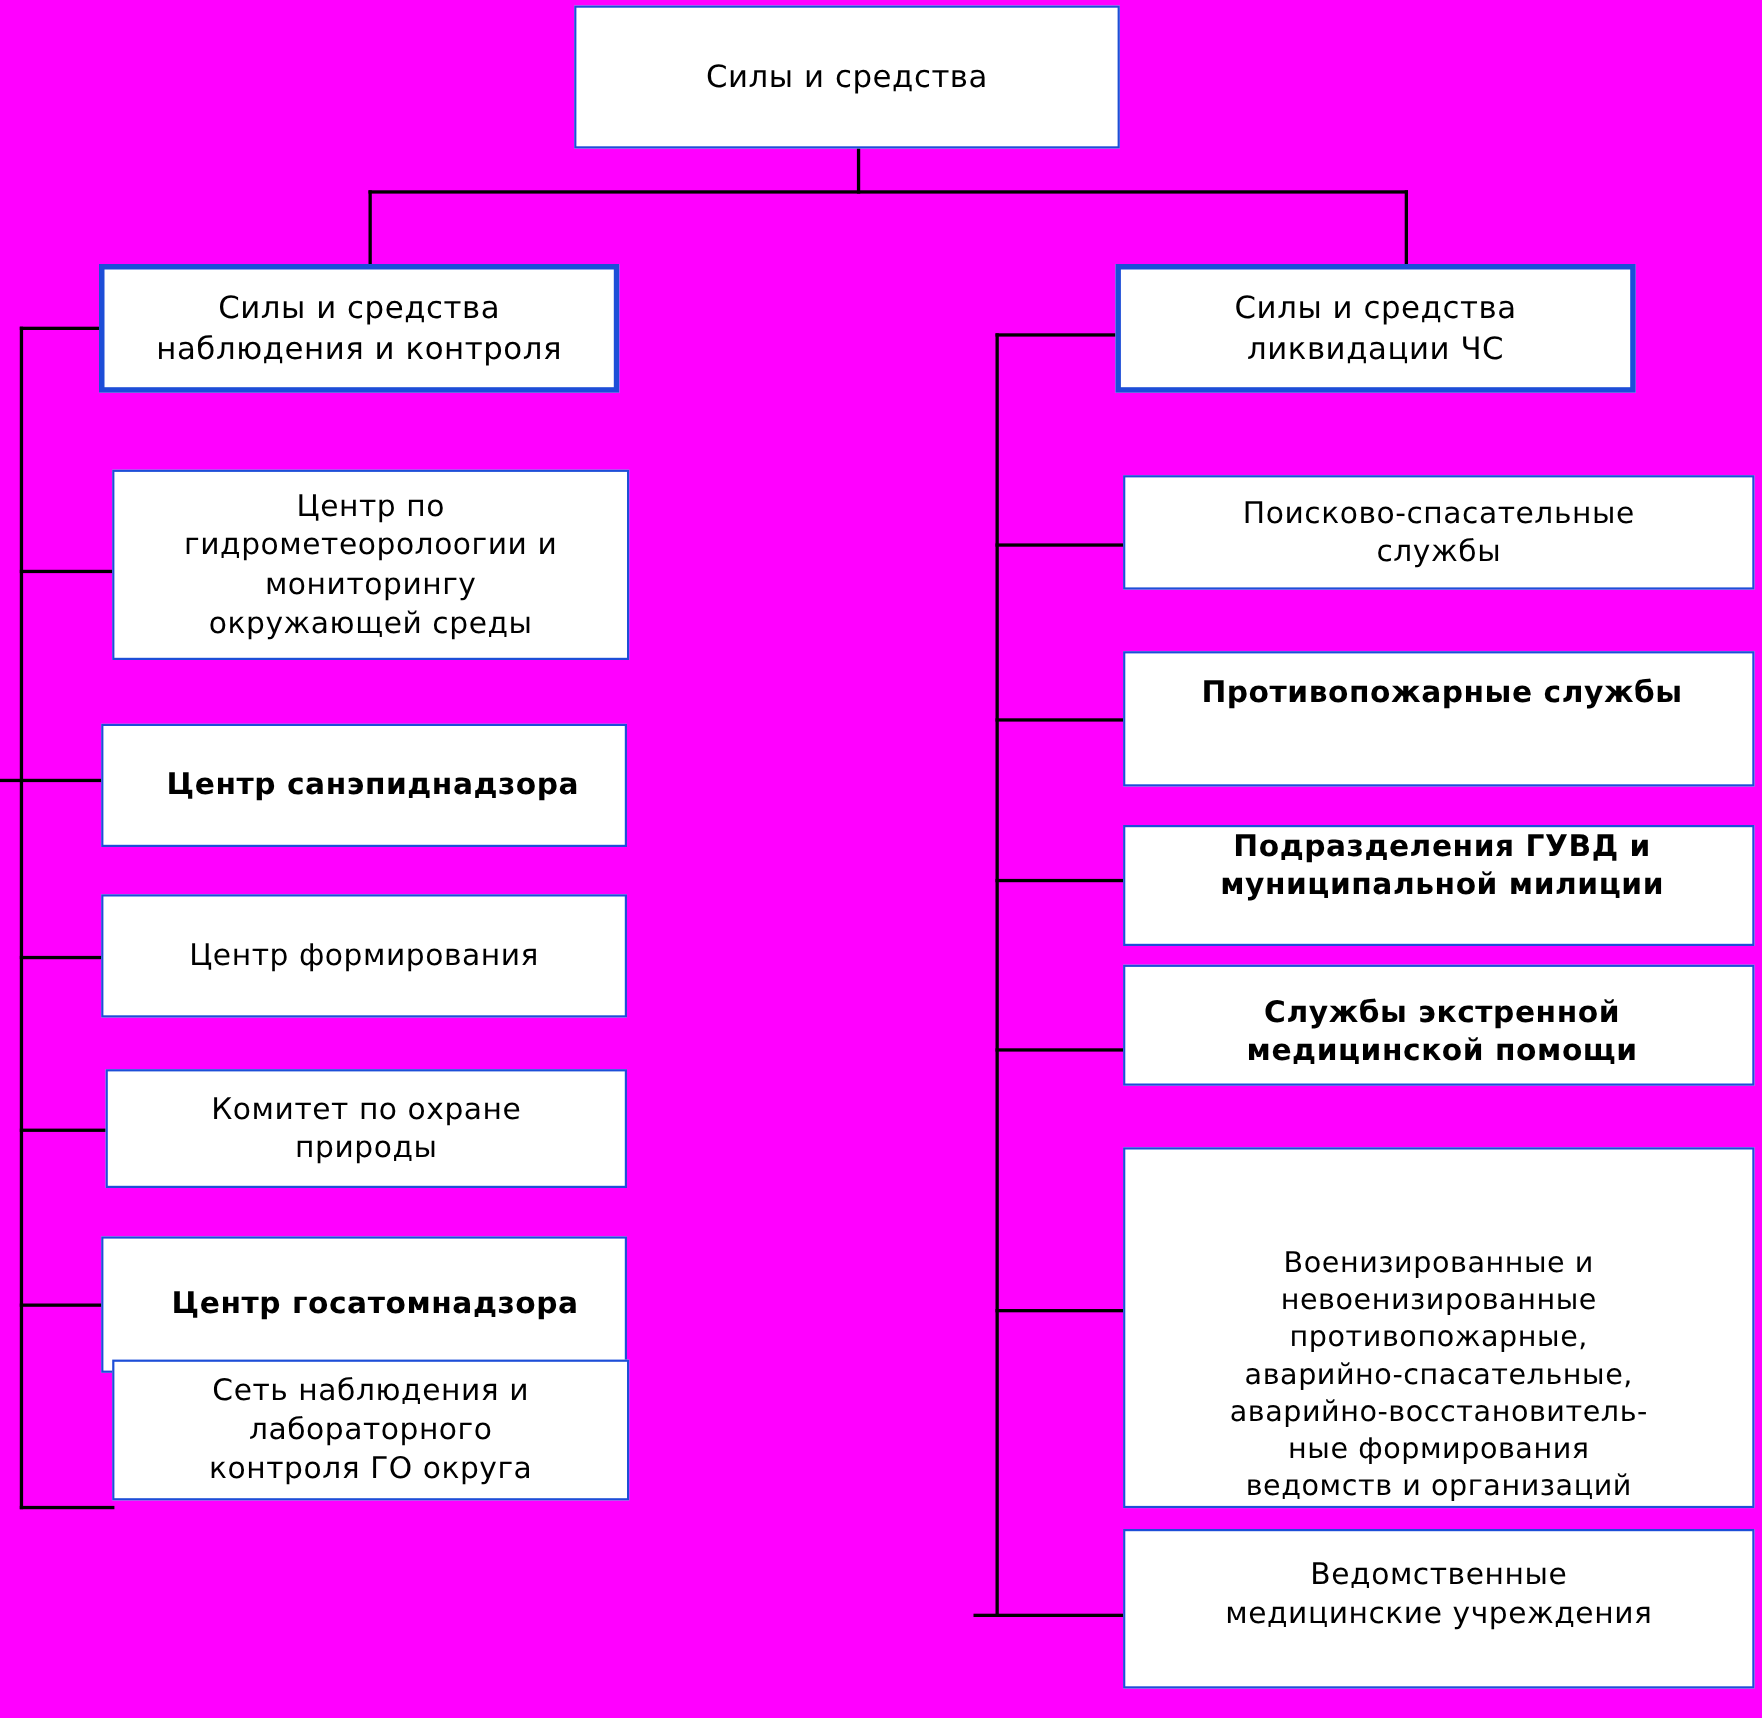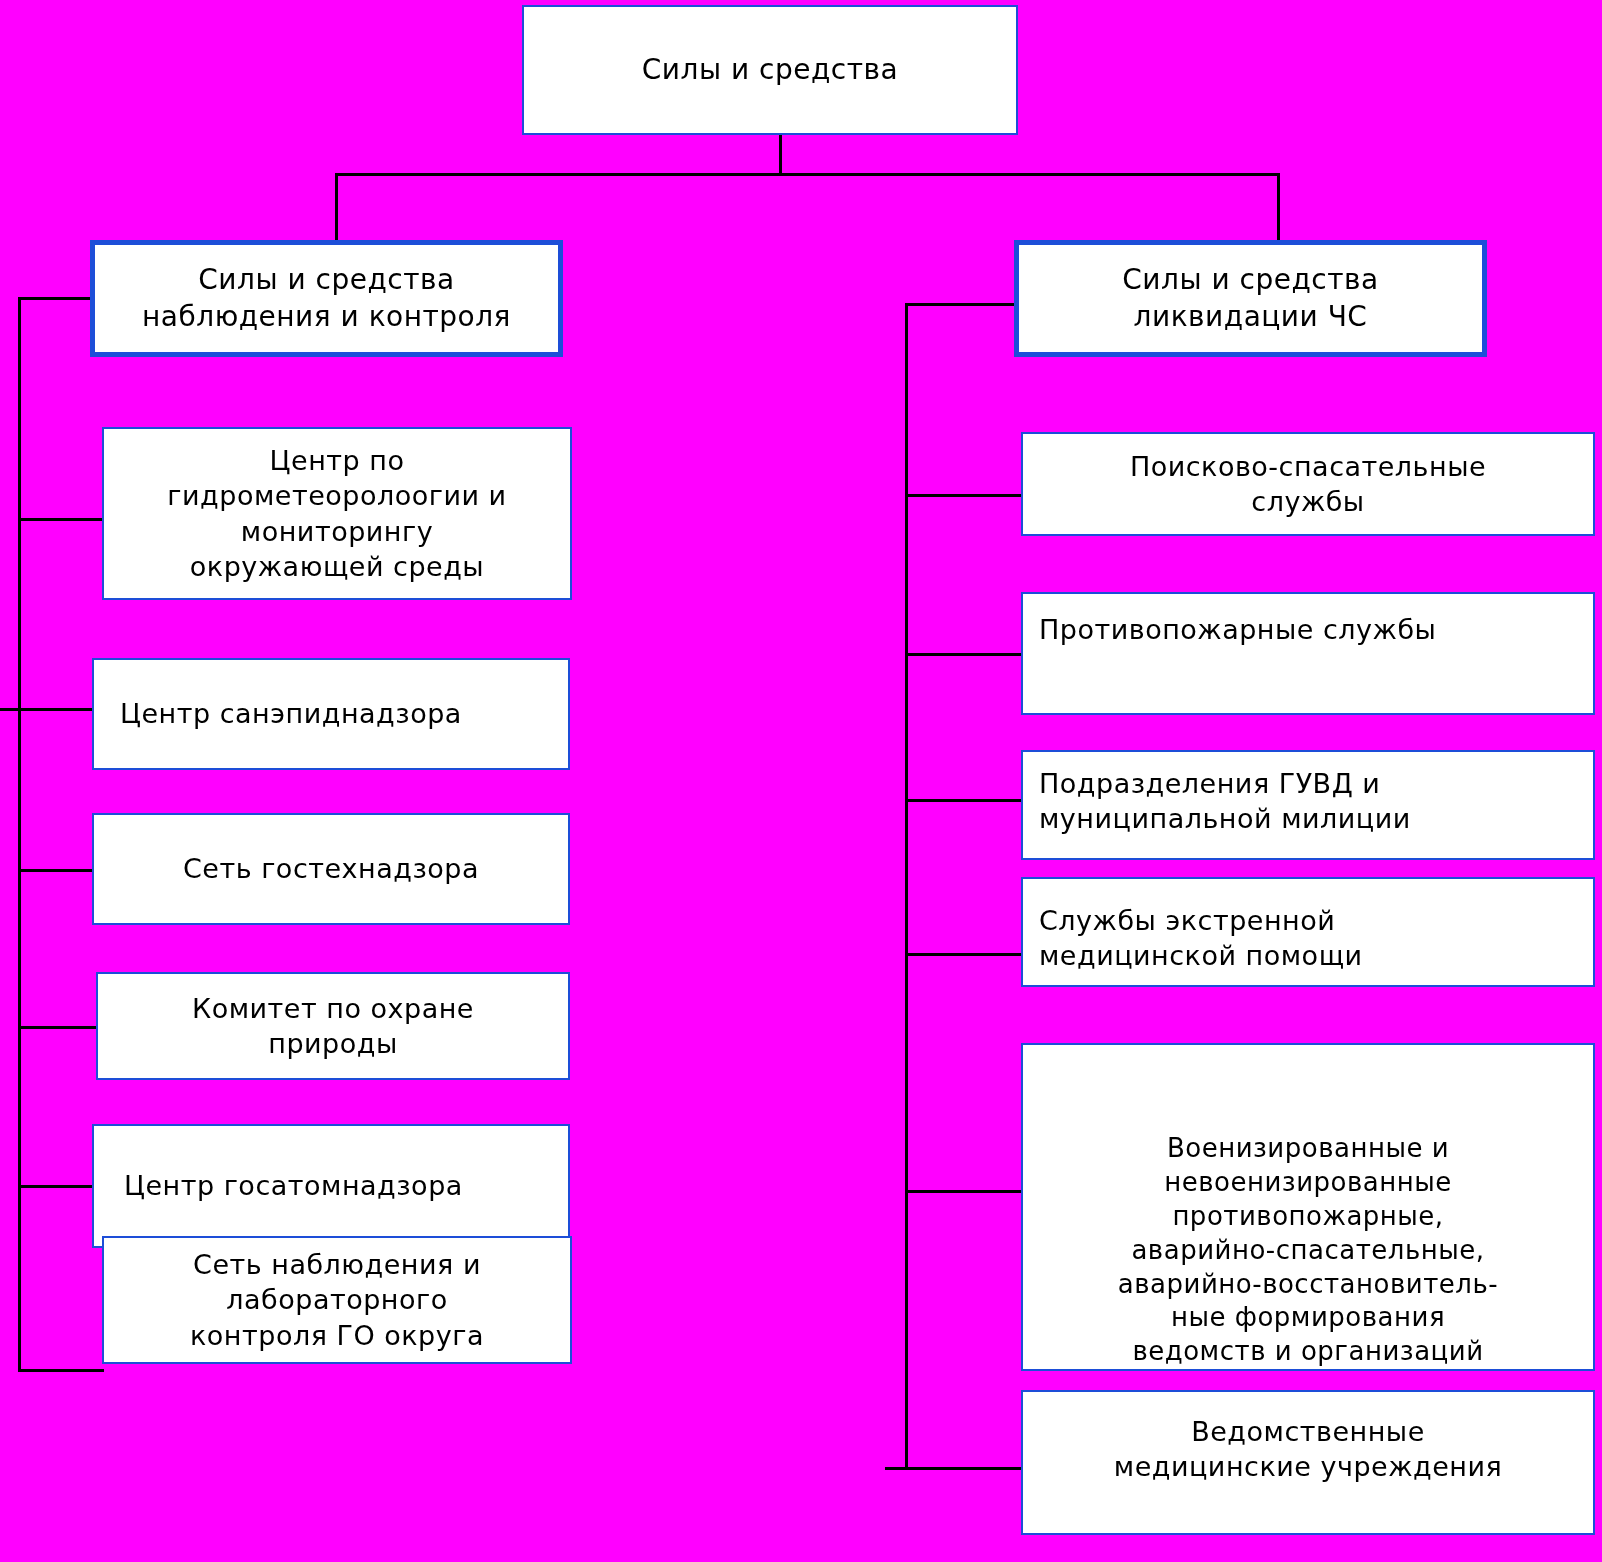--- a/index.html
+++ b/index.html
@@ -30,21 +30,21 @@
   .node.thick { border-width: 5px; }
   .node .txt {
     display: block;
     width: 100%;
     padding: 0 10px;
     box-sizing: border-box;
   }
   .v-center { align-items: center; }
   .v-top    { align-items: flex-start; }
   .t-center { text-align: center; }
-  .t-left   { text-align: left; }
+  .t-left   { text-align: center; font-weight: bold; }
   .fs-28 { font-size: 28px; }
   .fs-27 { font-size: 27px; }
   .fs-26 { font-size: 26px; }
 
   .line {
     position: absolute;
     background: #000000;
   }
   .line.v { width: 3px; }
   .line.h { height: 3px; }
@@ -91,21 +91,21 @@
 гидрометеоролоогии и
 мониторингу
 окружающей среды</span>
   </div>
 
   <div class="node v-center t-left fs-27" style="left:92px; top:658px; width:478px; height:112px;">
     <span class="txt" style="padding-left:26px;">Центр санэпиднадзора</span>
   </div>
 
   <div class="node v-center t-center fs-27" style="left:92px; top:813px; width:478px; height:112px;">
-    <span class="txt">Сеть гостехнадзора</span>
+    <span class="txt">Центр формирования</span>
   </div>
 
   <div class="node v-center t-center fs-27" style="left:96px; top:972px; width:474px; height:108px;">
     <span class="txt">Комитет по охране
 природы</span>
   </div>
 
   <div class="node v-center t-left fs-27" style="left:92px; top:1124px; width:478px; height:124px;">
     <span class="txt" style="padding-left:30px;">Центр госатомнадзора</span>
   </div>
@@ -124,21 +124,21 @@
   <div class="node v-center t-center fs-27" style="left:1021px; top:432px; width:574px; height:104px;">
     <span class="txt">Поисково-спасательные
 службы</span>
   </div>
 
   <div class="node v-top t-left fs-27" style="left:1021px; top:592px; width:574px; height:123px;">
     <span class="txt" style="padding-left:16px; padding-top:18px;">Противопожарные службы</span>
   </div>
 
   <div class="node v-top t-left fs-27" style="left:1021px; top:750px; width:574px; height:110px;">
-    <span class="txt" style="padding-left:16px; padding-top:14px;">Подразделения ГУВД и
+    <span class="txt" style="padding-left:16px; ">Подразделения ГУВД и
 муниципальной милиции</span>
   </div>
 
   <div class="node v-top t-left fs-27" style="left:1021px; top:877px; width:574px; height:110px;">
     <span class="txt" style="padding-left:16px; padding-top:24px;">Службы экстренной
 медицинской помощи</span>
   </div>
 
   <div class="node v-center t-center fs-26" style="left:1021px; top:1043px; width:574px; height:328px;align-items:flex-end;">
     <span class="txt">Военизированные и

